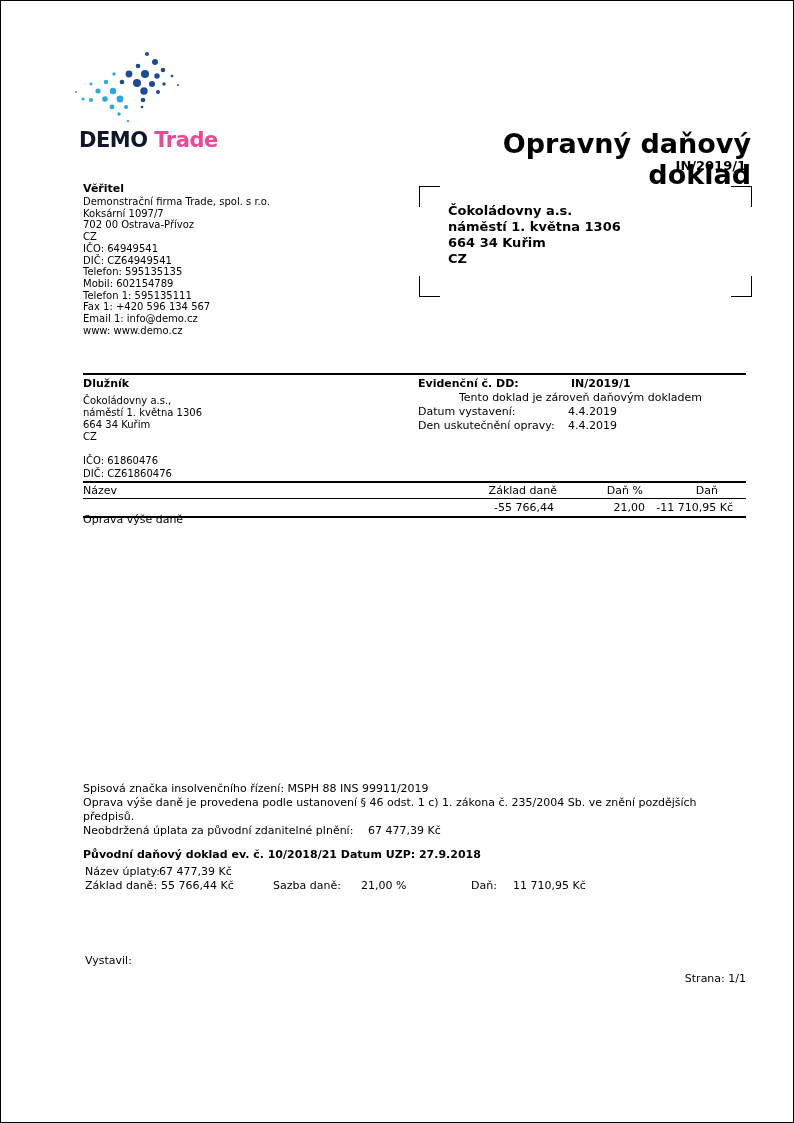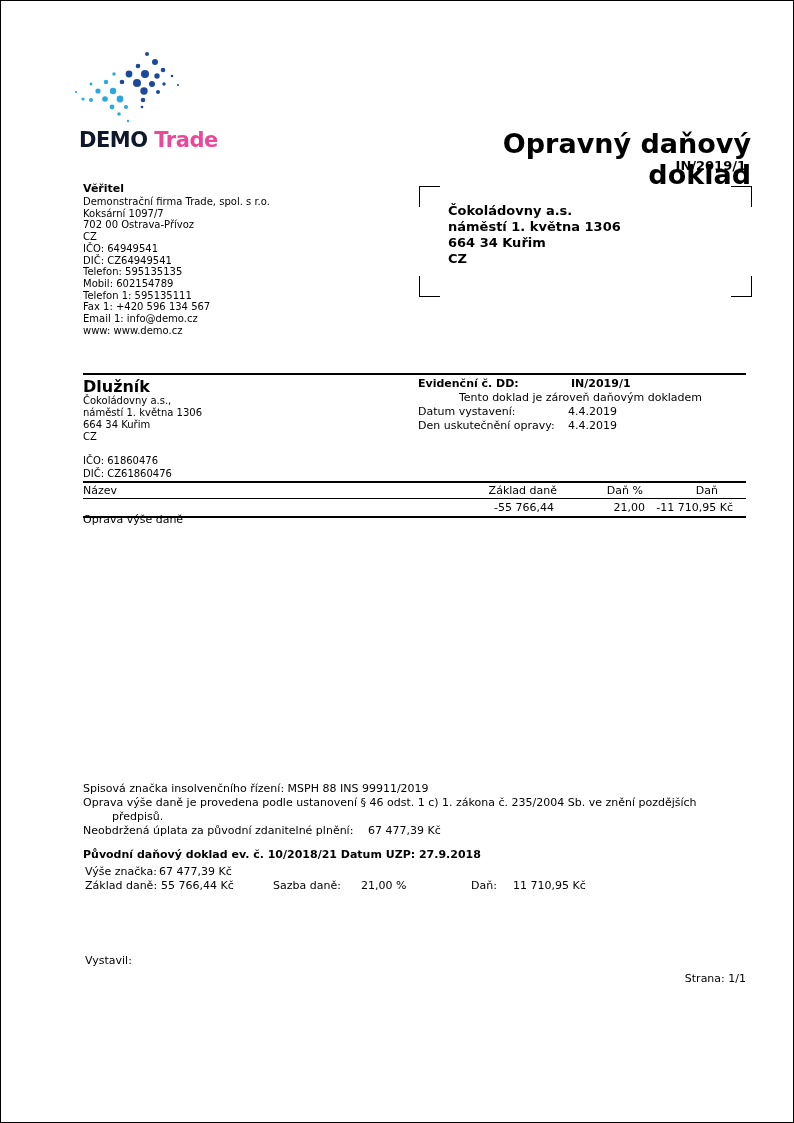--- a/index.html
+++ b/index.html
@@ -98,21 +98,21 @@
   <div class="corner c-br abs" style="left:730px;top:275px;"></div>
   <div class="abs b t13" style="left:447px;top:202px;">
     <div>Čokoládovny a.s.</div>
     <div>náměstí 1. května 1306</div>
     <div>664 34 Kuřim</div>
     <div>CZ</div>
   </div>
 
   <div class="hline" style="left:82px;top:372px;width:663px;height:2px;"></div>
 
-  <div class="abs b" style="left:82px;top:376px;font-size:16px;">Dlužník</div>
+  <div class="abs b" style="left:82px;top:376px;font-size:11px;">Dlužník</div>
   <div class="abs t10" style="left:82px;top:394px;line-height:12px;">
     <div>Čokoládovny a.s.,</div>
     <div>náměstí 1. května 1306</div>
     <div>664 34 Kuřim</div>
     <div>CZ</div>
   </div>
   <div class="abs t10" style="left:82px;top:454px;line-height:12.5px;">
     <div>IČO: 61860476</div>
     <div>DIČ: CZ61860476</div>
   </div>
@@ -134,26 +134,26 @@
   <div>
     <div class="abs t11" style="left:82px;top:500px;margin-top:12px;">Oprava výše daně</div>
     <div class="abs t11 right" style="left:420px;top:500px;width:133px;">-55 766,44</div>
     <div class="abs t11 right" style="left:570px;top:500px;width:74px;">21,00</div>
     <div class="abs t11 right" style="left:650px;top:500px;width:82px;">-11 710,95 Kč</div>
   </div>
   <div class="hline" style="left:82px;top:515px;width:663px;height:2px;"></div>
 
   <div class="abs t11 pre" style="left:82px;top:781px;">Spisová značka insolvenčního řízení: MSPH 88 INS 99911/2019</div>
   <div class="abs t11 pre" style="left:82px;top:795px;">Oprava výše daně je provedena podle ustanovení § 46 odst. 1 c) 1. zákona č. 235/2004 Sb. ve znění pozdějších</div>
-  <div class="abs t11 pre" style="left:82px;top:809px;margin-left:29px;">předpisů.</div>
+  <div class="abs t11 pre" style="left:82px;top:809px;">předpisů.</div>
   <div class="abs t11" style="left:82px;top:823px;">Neobdržená úplata za původní zdanitelné plnění:</div>
   <div class="abs t11" style="left:367px;top:823px;">67 477,39 Kč</div>
 
   <div class="abs b t11" style="left:82px;top:847px;">Původní daňový doklad ev. č. 10/2018/21 Datum UZP: 27.9.2018</div>
-  <div class="abs t11" style="left:84px;top:864px;">Výše značka:</div>
+  <div class="abs t11" style="left:84px;top:864px;">Název úplaty:</div>
   <div class="abs t11" style="left:158px;top:864px;">67 477,39 Kč</div>
   <div class="abs t11" style="left:84px;top:878px;">Základ daně:</div>
   <div class="abs t11" style="left:160px;top:878px;">55 766,44 Kč</div>
   <div class="abs t11" style="left:272px;top:878px;">Sazba daně:</div>
   <div class="abs t11" style="left:360px;top:878px;">21,00 %</div>
   <div class="abs t11" style="left:470px;top:878px;">Daň:</div>
   <div class="abs t11" style="left:512px;top:878px;">11 710,95 Kč</div>
 
   <div class="abs t11" style="left:84px;top:953px;">Vystavil:</div>
   <div class="abs t11 right" style="left:500px;top:971px;width:245px;">Strana: 1/1</div>

